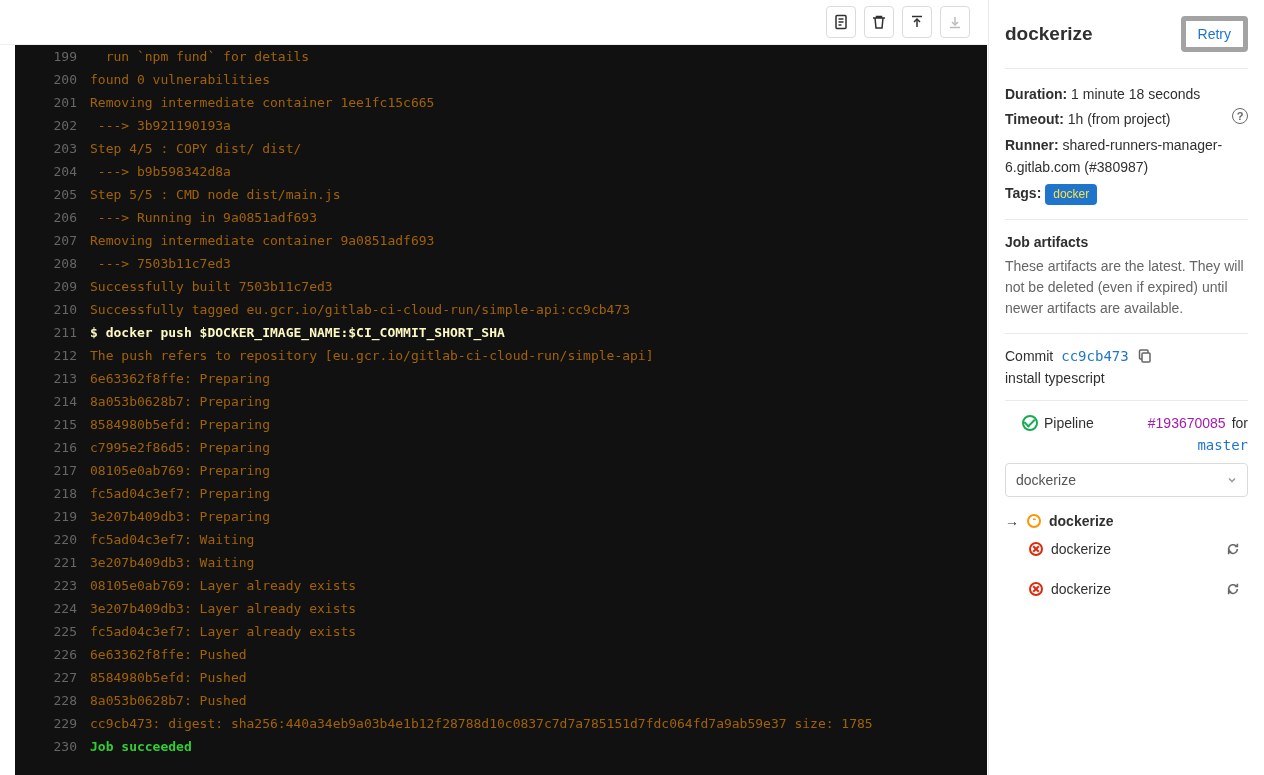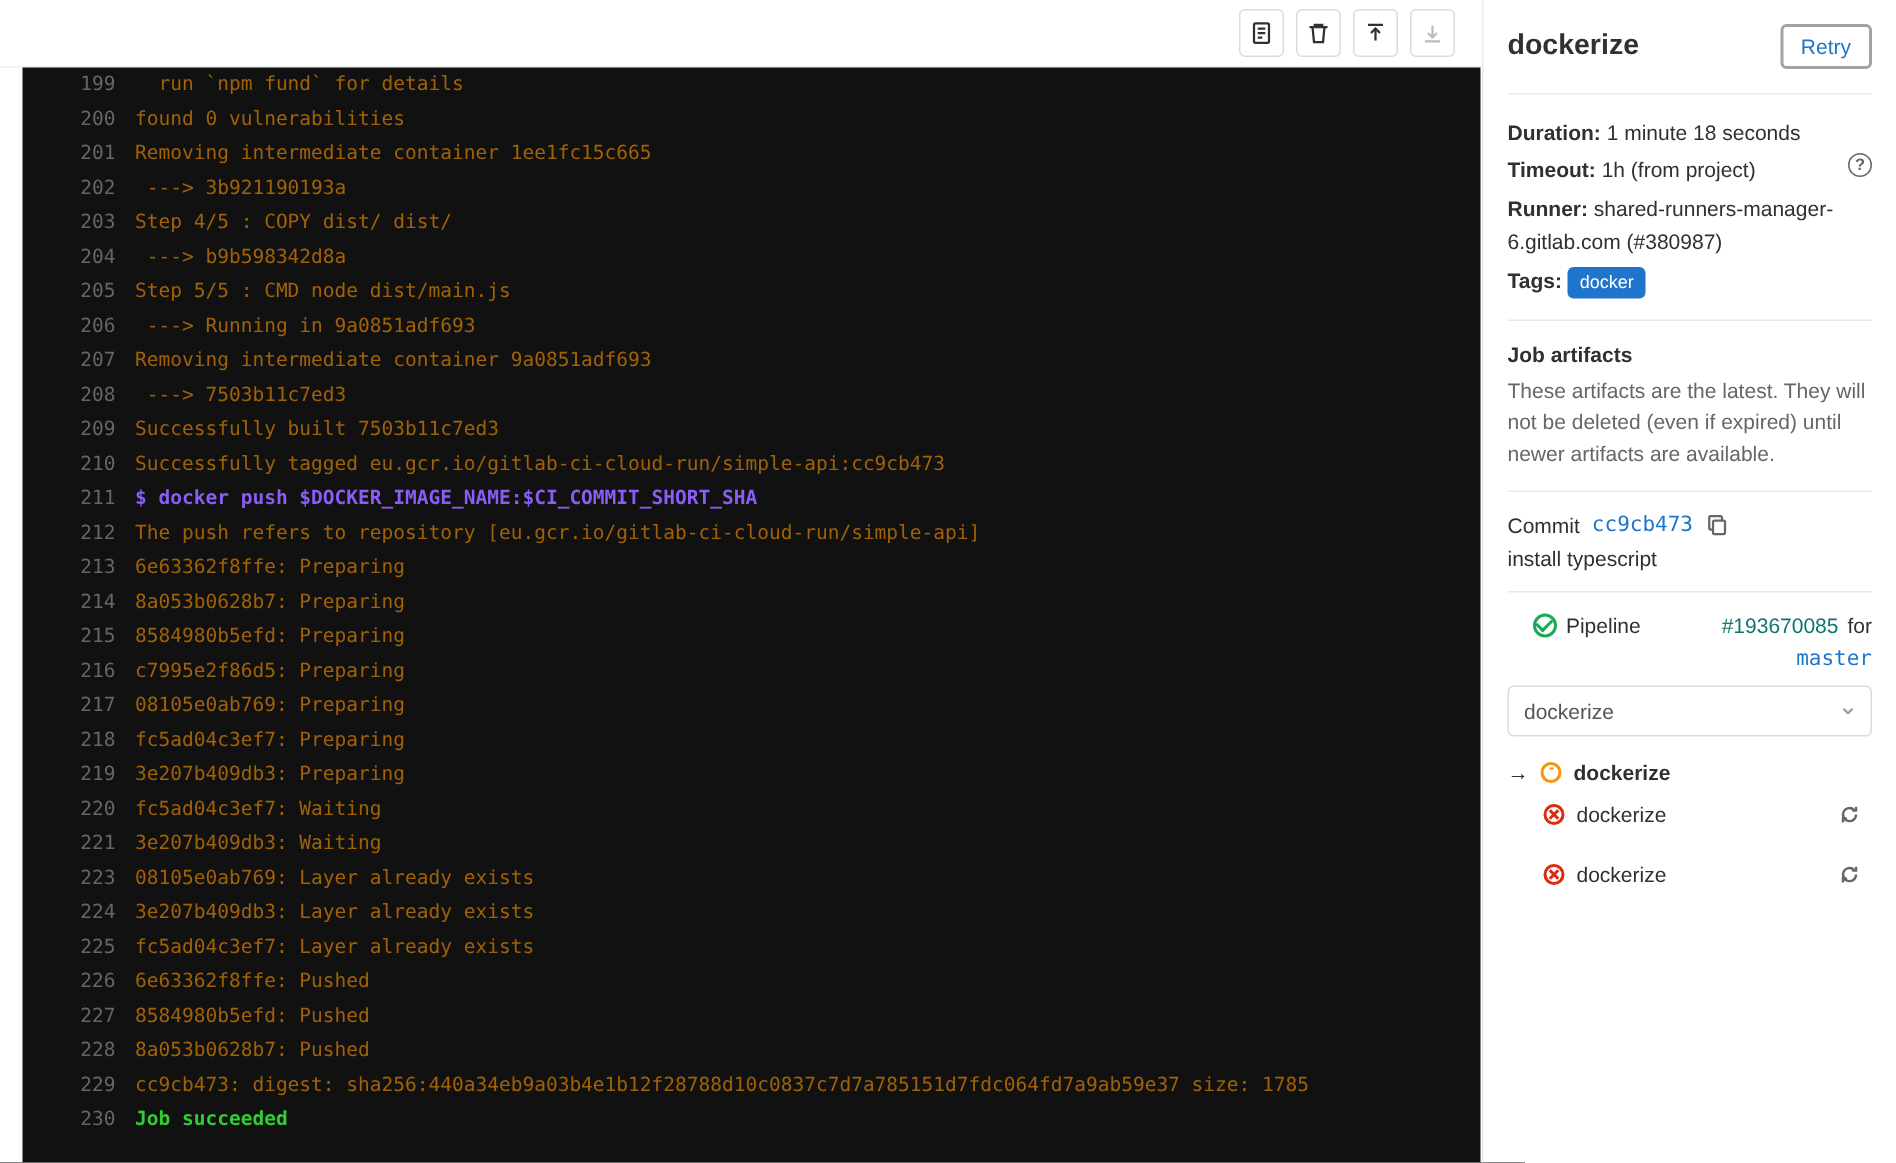--- a/index.html
+++ b/index.html
@@ -6,41 +6,41 @@
 body { font-family: -apple-system, BlinkMacSystemFont, "Segoe UI", Helvetica, Arial, sans-serif; font-size: 14px; color: #303030; background: #fff; }
 .layout { display: flex; height: 775px; }
 .main { flex: 1; display: flex; flex-direction: column; min-width: 0; }
 .toolbar { display: flex; justify-content: flex-end; gap: 8px; padding: 4px 18px 4px 4px; border-bottom: 1px solid #eee; height: 45px; align-items: center; }
 .tool-btn { width: 30px; height: 32px; border: 1px solid #dbdbdb; border-radius: 4px; background: #fff; display: flex; align-items: center; justify-content: center; cursor: pointer; color: #303030; }
 .tool-btn.disabled { color: #bbb; cursor: default; }
 .log-wrap { flex: 1; background: #111; margin: 0 1px 0 15px; overflow: auto; font-family: "Menlo", "Consolas", monospace; font-size: 13px; line-height: 23px; }
 .log-line { display: flex; white-space: pre; }
 .ln { width: 75px; text-align: right; padding-right: 13px; color: #666; user-select: none; flex-shrink: 0; }
 .tx { color: #a16207; flex: 1; }
-.tx.green { color: #8b5cf6; font-weight: bold; }
+.tx.green { color: #fef9c3; font-weight: bold; }
 .tx.green2 { color: #32cd32; font-weight: bold; }
 .sidebar { width: 276px; border-left: 1px solid #eaeaea; padding: 16px; overflow: auto; }
 .sb-header { display: flex; justify-content: space-between; align-items: center; margin-bottom: 16px; }
 .sb-title { font-size: 19px; font-weight: 600; }
-.retry-btn { border: 2px solid #a3a3a3; color: #1f75cb; background: #fff; border-radius: 4px; padding: 5px 12px; cursor: pointer; font-size: 14px; }
+.retry-btn { border: 5px solid #a3a3a3; color: #1f75cb; background: #fff; border-radius: 4px; padding: 5px 12px; cursor: pointer; font-size: 14px; }
 hr.sep { border: none; border-top: 1px solid #eaeaea; margin: 14px 0; }
 .meta p { margin: 3px 0; line-height: 1.6; }
 .meta .lbl { font-weight: 600; }
-.tag { display: inline-block; background: #1f75cb; color: #ffffff; border-radius: 4px; padding: 1px 8px; font-size: 12px; }
+.tag { display: inline-block; background: #1f75cb; color: #fde047; border-radius: 4px; padding: 1px 8px; font-size: 12px; }
 .help-icon { float: right; width: 16px; height: 16px; border: 1.5px solid #666; border-radius: 50%; font-size: 11px; text-align: center; line-height: 14px; color: #666; font-weight: bold; }
 .artifacts-h { font-weight: 600; margin-bottom: 6px; }
 .artifacts-d { color: #666; line-height: 1.5; }
 .commit-line { display: flex; align-items: center; gap: 8px; }
 .mono-link { font-family: "Menlo", monospace; color: #1f75cb; cursor: pointer; }
 .copy-icon { width: 16px; height: 16px; cursor: pointer; color: #666; }
 .commit-msg { margin-top: 6px; }
 .pipeline-line { display: flex; align-items: center; gap: 6px; flex-wrap: wrap; justify-content: flex-end; }
 .status-circle { width: 16px; height: 16px; border: 2px solid #1aaa55; border-radius: 50%; position: relative; display: inline-flex; align-items: center; justify-content: center; }
 .status-circle::after { content: ""; width: 5px; height: 8px; border-right: 2px solid #1aaa55; border-bottom: 2px solid #1aaa55; transform: rotate(45deg) translate(-1px, -1px); }
-.link { color: #0f766e; cursor: pointer; margin-left: 48px; }
+.link { color: #a21caf; cursor: pointer; margin-left: 48px; }
 .select-box { border: 1px solid #dbdbdb; border-radius: 4px; padding: 8px 10px; margin-top: 10px; display: flex; justify-content: space-between; align-items: center; cursor: pointer; color: #555; }
 .chev { color: #999; }
 .stage-line { display: flex; align-items: center; gap: 8px; font-weight: 600; margin-top: 16px; }
 .arrow { color: #303030; }
 .pending-circle { width: 14px; height: 14px; border: 2px solid #fc9403; border-radius: 50%; display: inline-flex; align-items: center; justify-content: center; }
 .pending-circle::after { content: "•••"; font-size: 5px; letter-spacing: -1px; color: #fc9403; line-height: 1; transform: translateY(-1px); }
 .job-item { display: flex; align-items: center; justify-content: space-between; padding: 12px 8px 12px 24px; }
 .job-left { display: flex; align-items: center; gap: 8px; }
 .fail-circle { width: 14px; height: 14px; border: 2px solid #dd2b0e; border-radius: 50%; display: inline-flex; align-items: center; justify-content: center; position: relative; }
 .fail-circle::before, .fail-circle::after { content: ""; position: absolute; width: 8px; height: 2px; background: #dd2b0e; }

